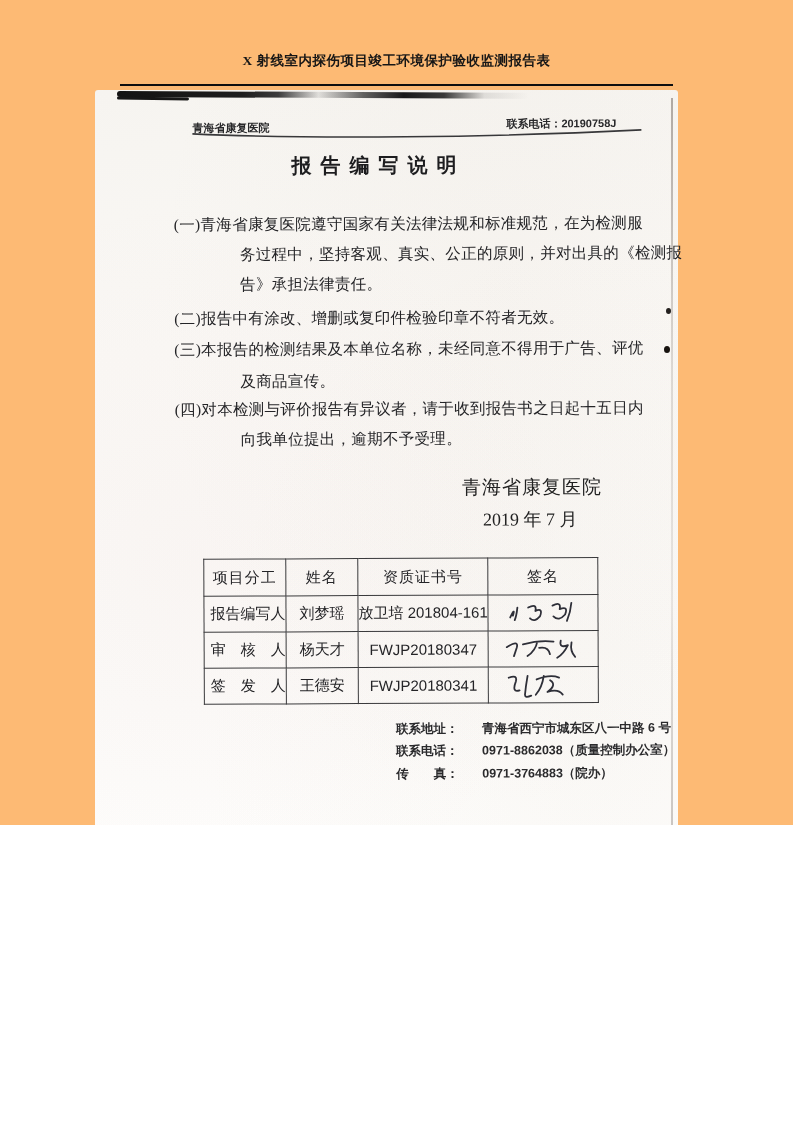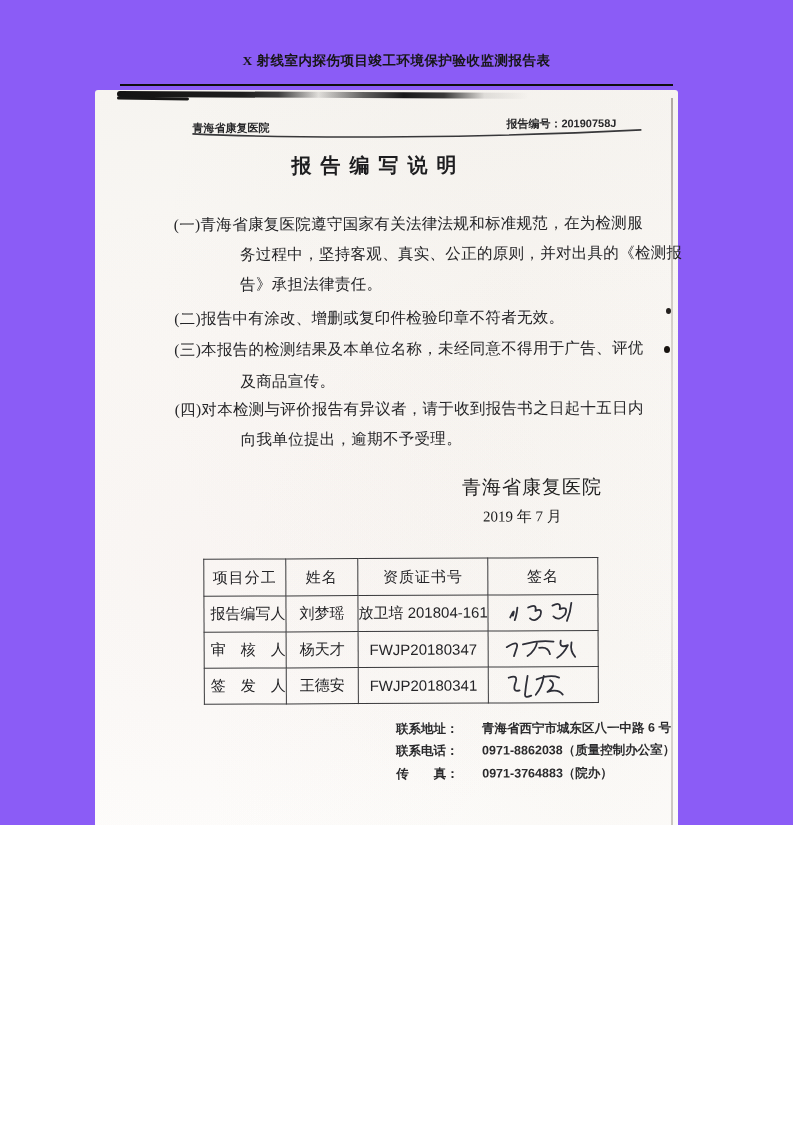--- a/index.html
+++ b/index.html
@@ -1,17 +1,17 @@
 <!DOCTYPE html>
 <html><head>
 <meta charset="utf-8">
 <style>
   html,body{margin:0;padding:0;background:#ffffff;}
   .page{
-    position:relative;width:793px;height:825px;margin:0 auto;background:#8b5cf6;
+    position:relative;width:793px;height:825px;margin:0 auto;background:#fdba74;
     font-family:"Liberation Serif","DejaVu Serif",serif;color:#222;overflow:hidden;
   }
   
   .doc-header-title{
     position:absolute;top:52px;left:0;right:0;text-align:center;
     font-size:13.5px;font-weight:bold;letter-spacing:.5px;color:#161616;white-space:nowrap;
   }
   .doc-header-rule{position:absolute;left:120px;top:84px;width:553px;height:2px;background:#0f0f0f;}
   .page-footer-number{position:absolute;top:1030px;left:0;right:0;text-align:center;font-size:17px;color:#2a2a2a;}
   
@@ -48,21 +48,21 @@
     font-size:20px;font-weight:bold;letter-spacing:2px;color:#1d1d1f;white-space:nowrap;}
   
   .n-line{position:absolute;left:80px;font-size:15.5px;color:#242427;white-space:nowrap;letter-spacing:.3px;}
   .n-line.cont{left:146px;}
   .l1{top:124px}.l2{top:154px}.l3{top:184px}
   .l4{top:218px}
   .l5{top:249px}.l6{top:281px}
   .l7{top:309px}.l8{top:339px}
   
   .signoff-org{position:absolute;left:367px;top:385px;font-size:19px;letter-spacing:1px;color:#222;white-space:nowrap;}
-  .signoff-date{position:absolute;left:388px;top:418px;font-size:15px;color:#222;white-space:nowrap;}
+  .signoff-date{position:absolute;left:388px;top:418px;font-size:18px;color:#222;white-space:nowrap;}
   
   table.sign-table{position:absolute;left:108px;top:468px;border-collapse:collapse;table-layout:fixed;}
   .sign-table td,.sign-table th{border:1.6px solid #3a3a3c;padding:0;vertical-align:middle;
     font-weight:normal;font-size:15px;color:#242427;background:transparent;}
   .sign-table th{text-align:center;height:36px;letter-spacing:1px;}
   .sign-table td{height:35px;}
   .col-role{width:82px;}.col-name{width:72px;}.col-cert{width:113px;}.col-sig{width:110px;}
   .cell-role{text-align:right;padding-left:8px;white-space:nowrap;}
   .cell-name{text-align:center;font-size:13.5px;white-space:nowrap;}
   .cell-cert{text-align:center;font-family:"Liberation Sans","DejaVu Sans",sans-serif;
@@ -92,21 +92,21 @@
     <div class="scan-top-edge"></div>
     <div class="scan-top-blob"></div>
     <div class="scan-right-edge"></div>
     <div class="edge-dot-1"></div>
     <div class="edge-dot-2"></div>
     <div class="edge-wedge"></div>
 
     <div class="scan-inner">
 
       <div class="lh-org">青海省康复医院</div>
-      <div class="lh-no">报告编号：20190758J</div>
+      <div class="lh-no">联系电话：20190758J</div>
       <svg class="lh-line" viewBox="0 0 452 12" width="452" height="12">
         <path d="M1 5 C 120 11, 300 10, 450 3" fill="none" stroke="#38383a" stroke-width="1.6"></path>
       </svg>
 
       <div class="scan-title">报 告 编 写 说 明</div>
 
       <div class="n-line l1">(一)青海省康复医院遵守国家有关法律法规和标准规范，在为检测服</div>
       <div class="n-line l2 cont">务过程中，坚持客观、真实、公正的原则，并对出具的《检测报</div>
       <div class="n-line l3 cont">告》承担法律责任。</div>
       <div class="n-line l4">(二)报告中有涂改、增删或复印件检验印章不符者无效。</div>

